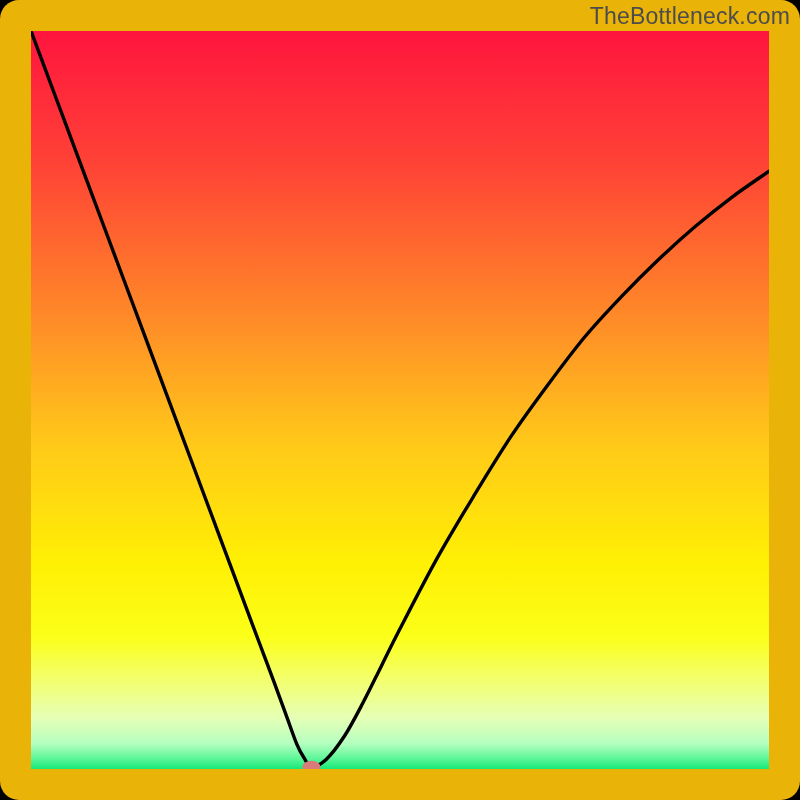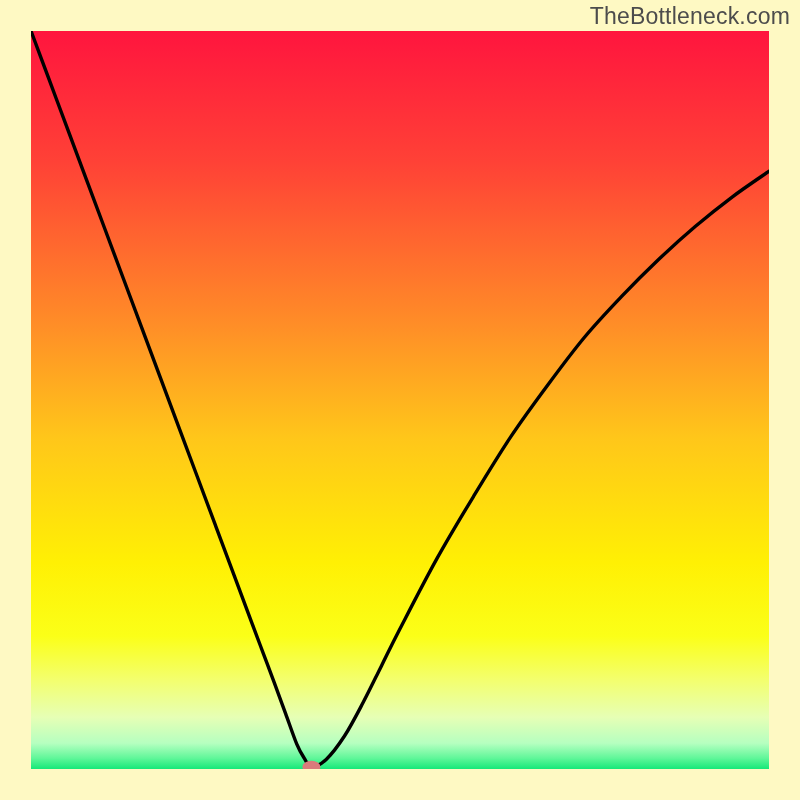--- a/index.html
+++ b/index.html
@@ -8,21 +8,22 @@
     width: 800px;
     height: 800px;
     background: #000;
     overflow: hidden;
     font-family: Arial, Helvetica, sans-serif;
   }
   .frame {
     position: relative;
     width: 800px;
     height: 800px;
-    background: #fef9c3;
+    background: #eab308;
+    border-radius: 19px;
   }
   .watermark {
     position: absolute;
     top: 3px;
     right: 10px;
     color: #4c4c4c;
     font-size: 23px;
     font-weight: 400;
     letter-spacing: 0.2px;
     z-index: 5;

